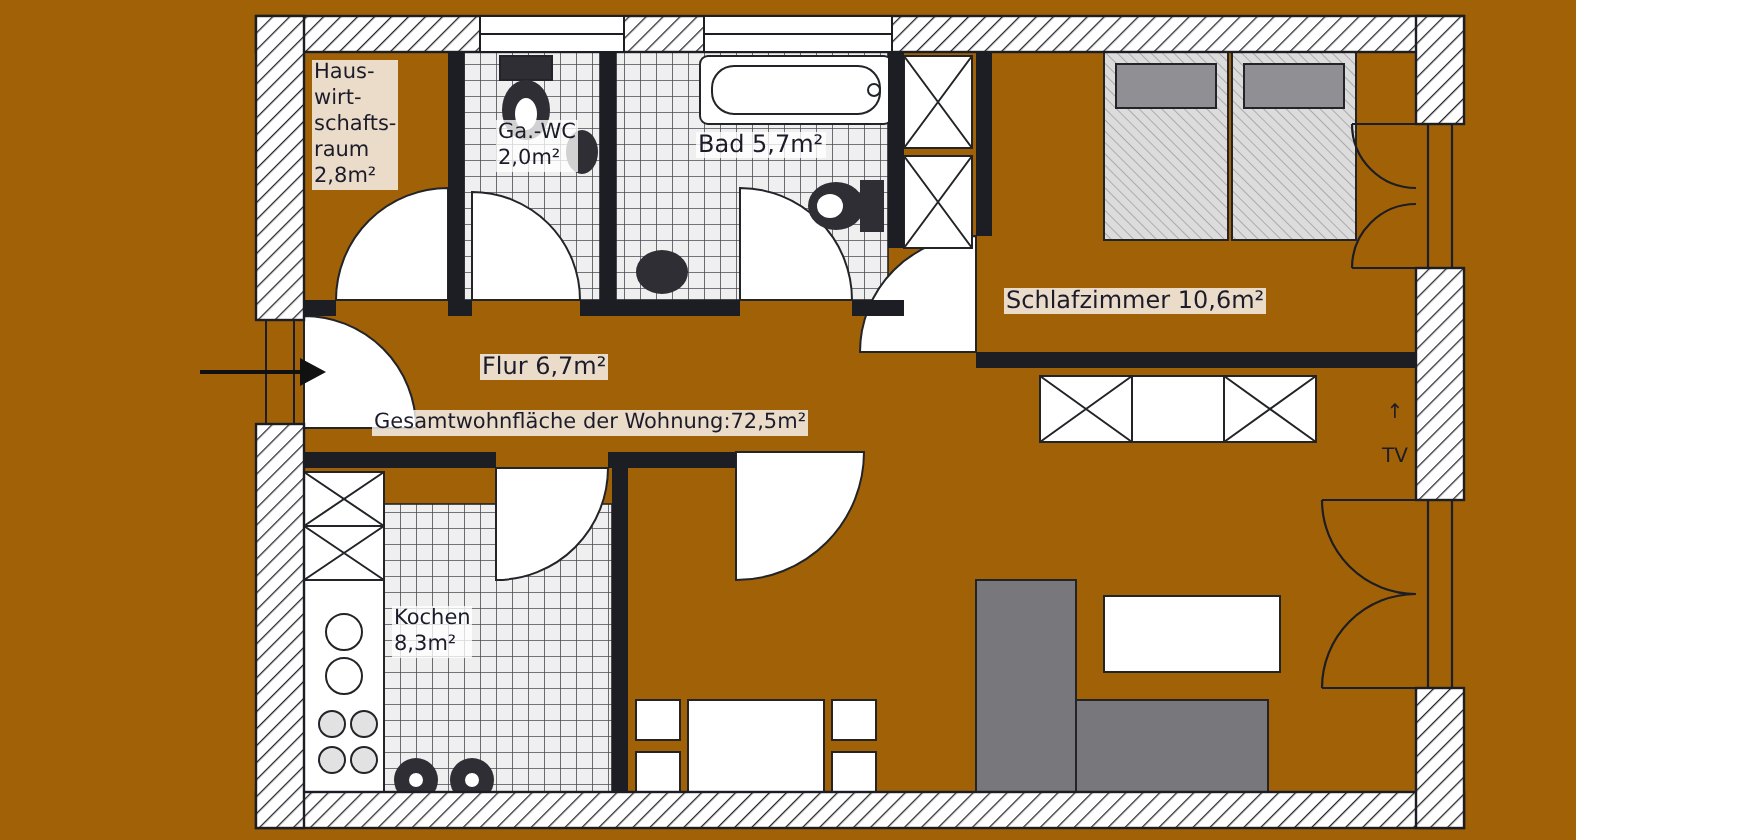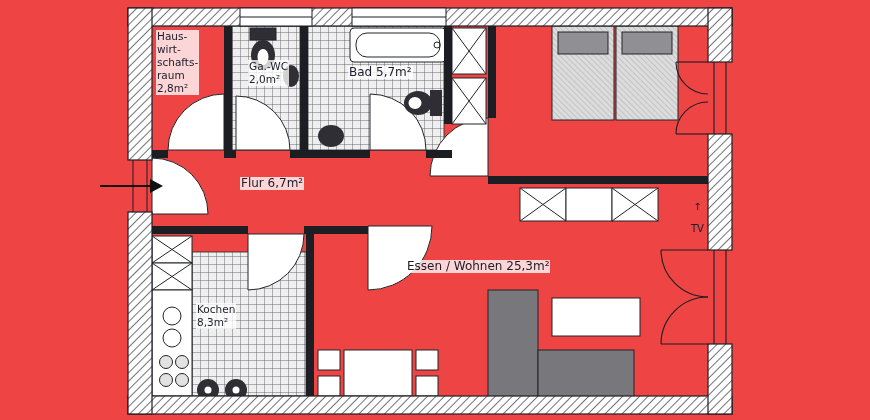--- a/index.html
+++ b/index.html
@@ -1,16 +1,16 @@
 <!DOCTYPE html>
 <html><head>
 <meta charset="utf-8">
 <style>
   html,body{margin:0;padding:0;background:#ffffff;}
-  #stage{position:relative;width:870px;height:420px;background:#ef4444;overflow:hidden;
+  #stage{position:relative;width:788px;height:420px;background:#a16207;overflow:hidden;
          font-family:"DejaVu Sans",sans-serif;color:#1b1b2a;text-decoration:underline;}
   #plan-svg{position:absolute;left:0;top:0;}
   .lbl{position:absolute;font-size:10.5px;line-height:13px;color:#1b1b2a;
        white-space:pre-line;background:rgba(255,255,255,.78);padding:0 1px;}
   .lbl.big{font-size:12px;}
   .lbl.tv{font-size:10px;line-height:11px;text-align:center;background:transparent;}
 </style>
 </head>
 <body>
 
@@ -189,22 +189,23 @@
 </svg>
 
 <div class="lbl" style="left:156px;top:30px">Haus-
 wirt-
 schafts-
 raum
 2,8m²</div>
 <div class="lbl" style="left:248px;top:60px">Ga.-WC
 2,0m²</div>
 <div class="lbl big" style="left:348px;top:66px">Bad 5,7m²</div>
+<div class="lbl big" style="left:502px;top:144px">Schlafzimmer 10,6m²</div>
 <div class="lbl big" style="left:240px;top:177px">Flur  6,7m²</div>
-<div class="lbl big" style="left:406px;top:260px">Essen / Wohnen 25,3m²</div>
+<div class="lbl" style="left:186px;top:205px">Gesamtwohnfläche der Wohnung:72,5m²</div>
 <div class="lbl" style="left:196px;top:303px">Kochen
 8,3m²</div>
 <div class="lbl tv" style="left:690px;top:190px">
   <div>↑</div>
   <div>TV</div>
 </div>
 
 </div>
 
 </body></html>

